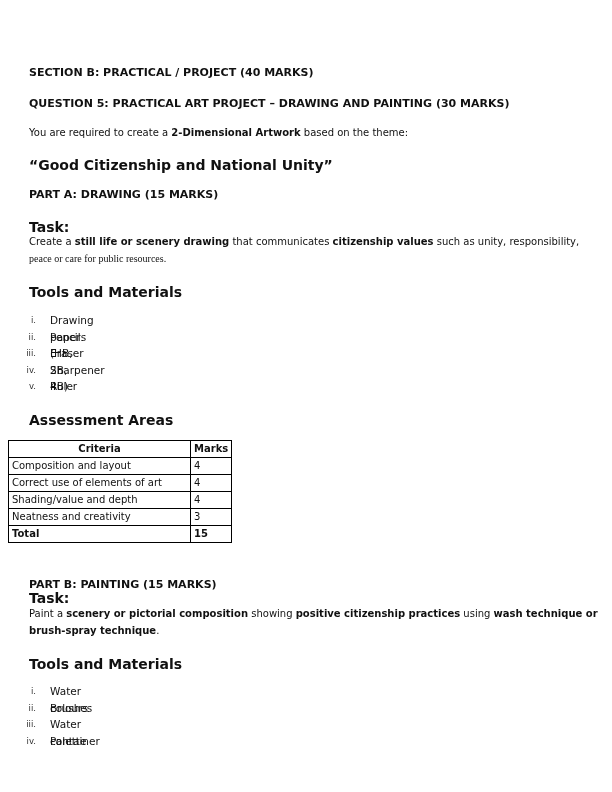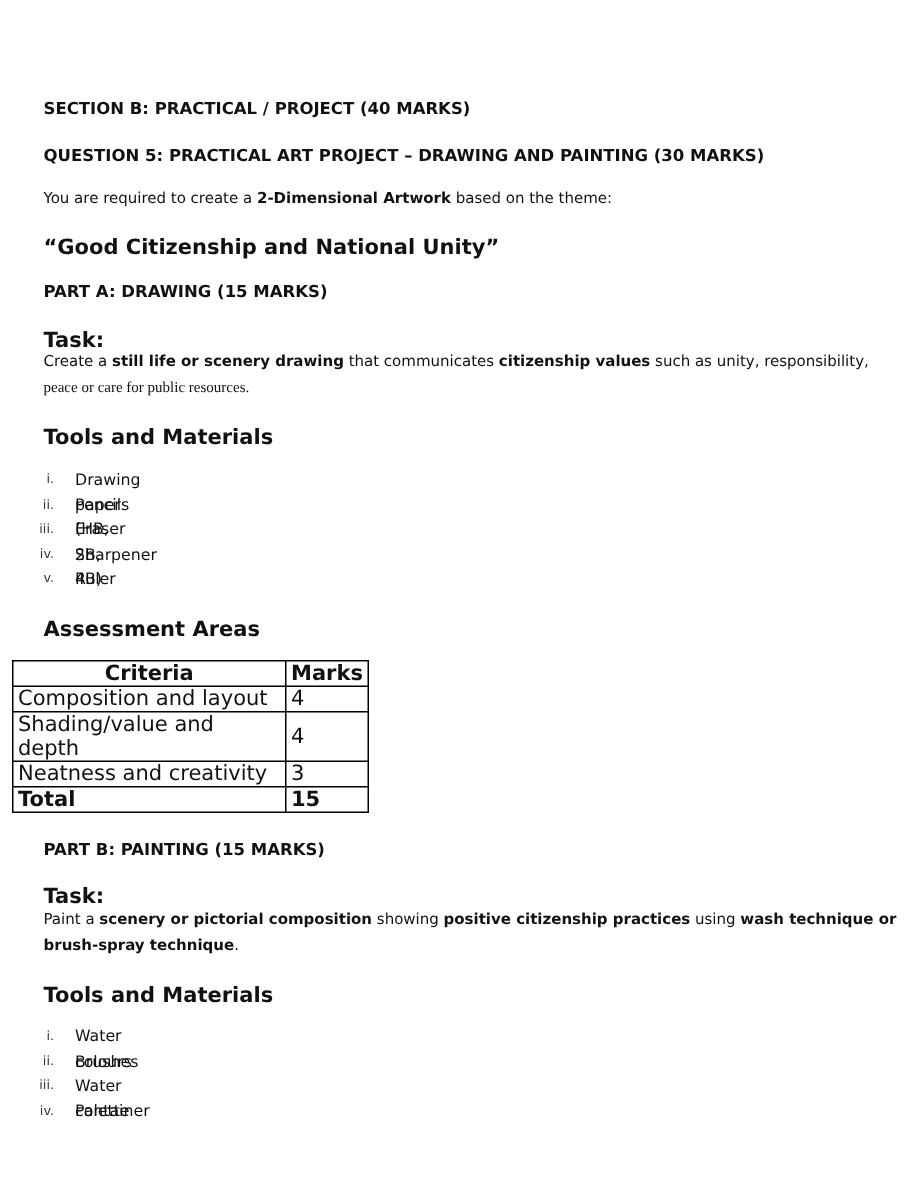--- a/index.html
+++ b/index.html
@@ -12,21 +12,21 @@
     .h { font-weight: bold; font-size: 11px; letter-spacing: 0px; }
     .p { font-size: 10px; line-height: 15.5px; }
     .b { font-weight: bold; }
     .sub { font-weight: bold; font-size: 14px; }
     .list { position: absolute; left: 0; margin: 0; padding: 0; list-style: none; }
     .list li { position: relative; height: 16.5px; font-size: 10.5px; line-height: 16.5px; }
     .list .num { position: absolute; width: 22px; text-align: right; left: 0; font-size: 8.5px; color: #333; }
     .list .txt { position: absolute; left: 36px; }
     table.crit {
       position: absolute; left: 8px; top: 440px; border-collapse: collapse;
-      font-size: 14px;
+      font-size: 10px;
       padding-left: 41px;
     }
     table.crit th, table.crit td {
       border: 1px solid #000; padding: 0 3px; height: 16px; line-height: 16px; text-align: left;
     }
     table.crit th.c1 { text-align: center; width: 175px; }
     table.crit td.c2, table.crit th.c2 { width: 34px; }
     table.crit tr.total td { font-weight: bold; margin-top: 32px; }
   </style>
 </head>
@@ -83,35 +83,39 @@
     <tbody>
         <tr>
       <th class="c1">Criteria</th>
       <th class="c2">Marks</th>
     </tr>
     <tr>
       <td>Composition and layout</td>
       <td class="c2">4</td>
     </tr>
     <tr>
+      <td>Correct use of elements of art</td>
+      <td class="c2">4</td>
+    </tr>
+    <tr>
       <td>Shading/value and depth</td>
       <td class="c2">4</td>
     </tr>
     <tr>
       <td>Neatness and creativity</td>
       <td class="c2">3</td>
     </tr>
     <tr class="total">
       <td>Total</td>
       <td class="c2">15</td>
     </tr>
   </tbody>
     </table>
 
-  <div class="abs h" style="top:560px;">PART B: PAINTING (15 MARKS)</div>
+  <div class="abs h" style="top:578px;">PART B: PAINTING (15 MARKS)</div>
 
   <div class="abs sub" style="top:590px;">Task:</div>
   <div class="abs p" style="top:606px;">
     <span>Paint a </span><span class="b">scenery or pictorial composition</span><span> showing </span><span class="b">positive citizenship practices</span><span> using </span><span class="b">wash technique or</span>
   </div>
   <div class="abs p" style="top:623px;">
     <span class="b">brush-spray technique</span><span>.</span>
   </div>
 
   <div class="abs sub" style="top:656px;">Tools and Materials</div>

